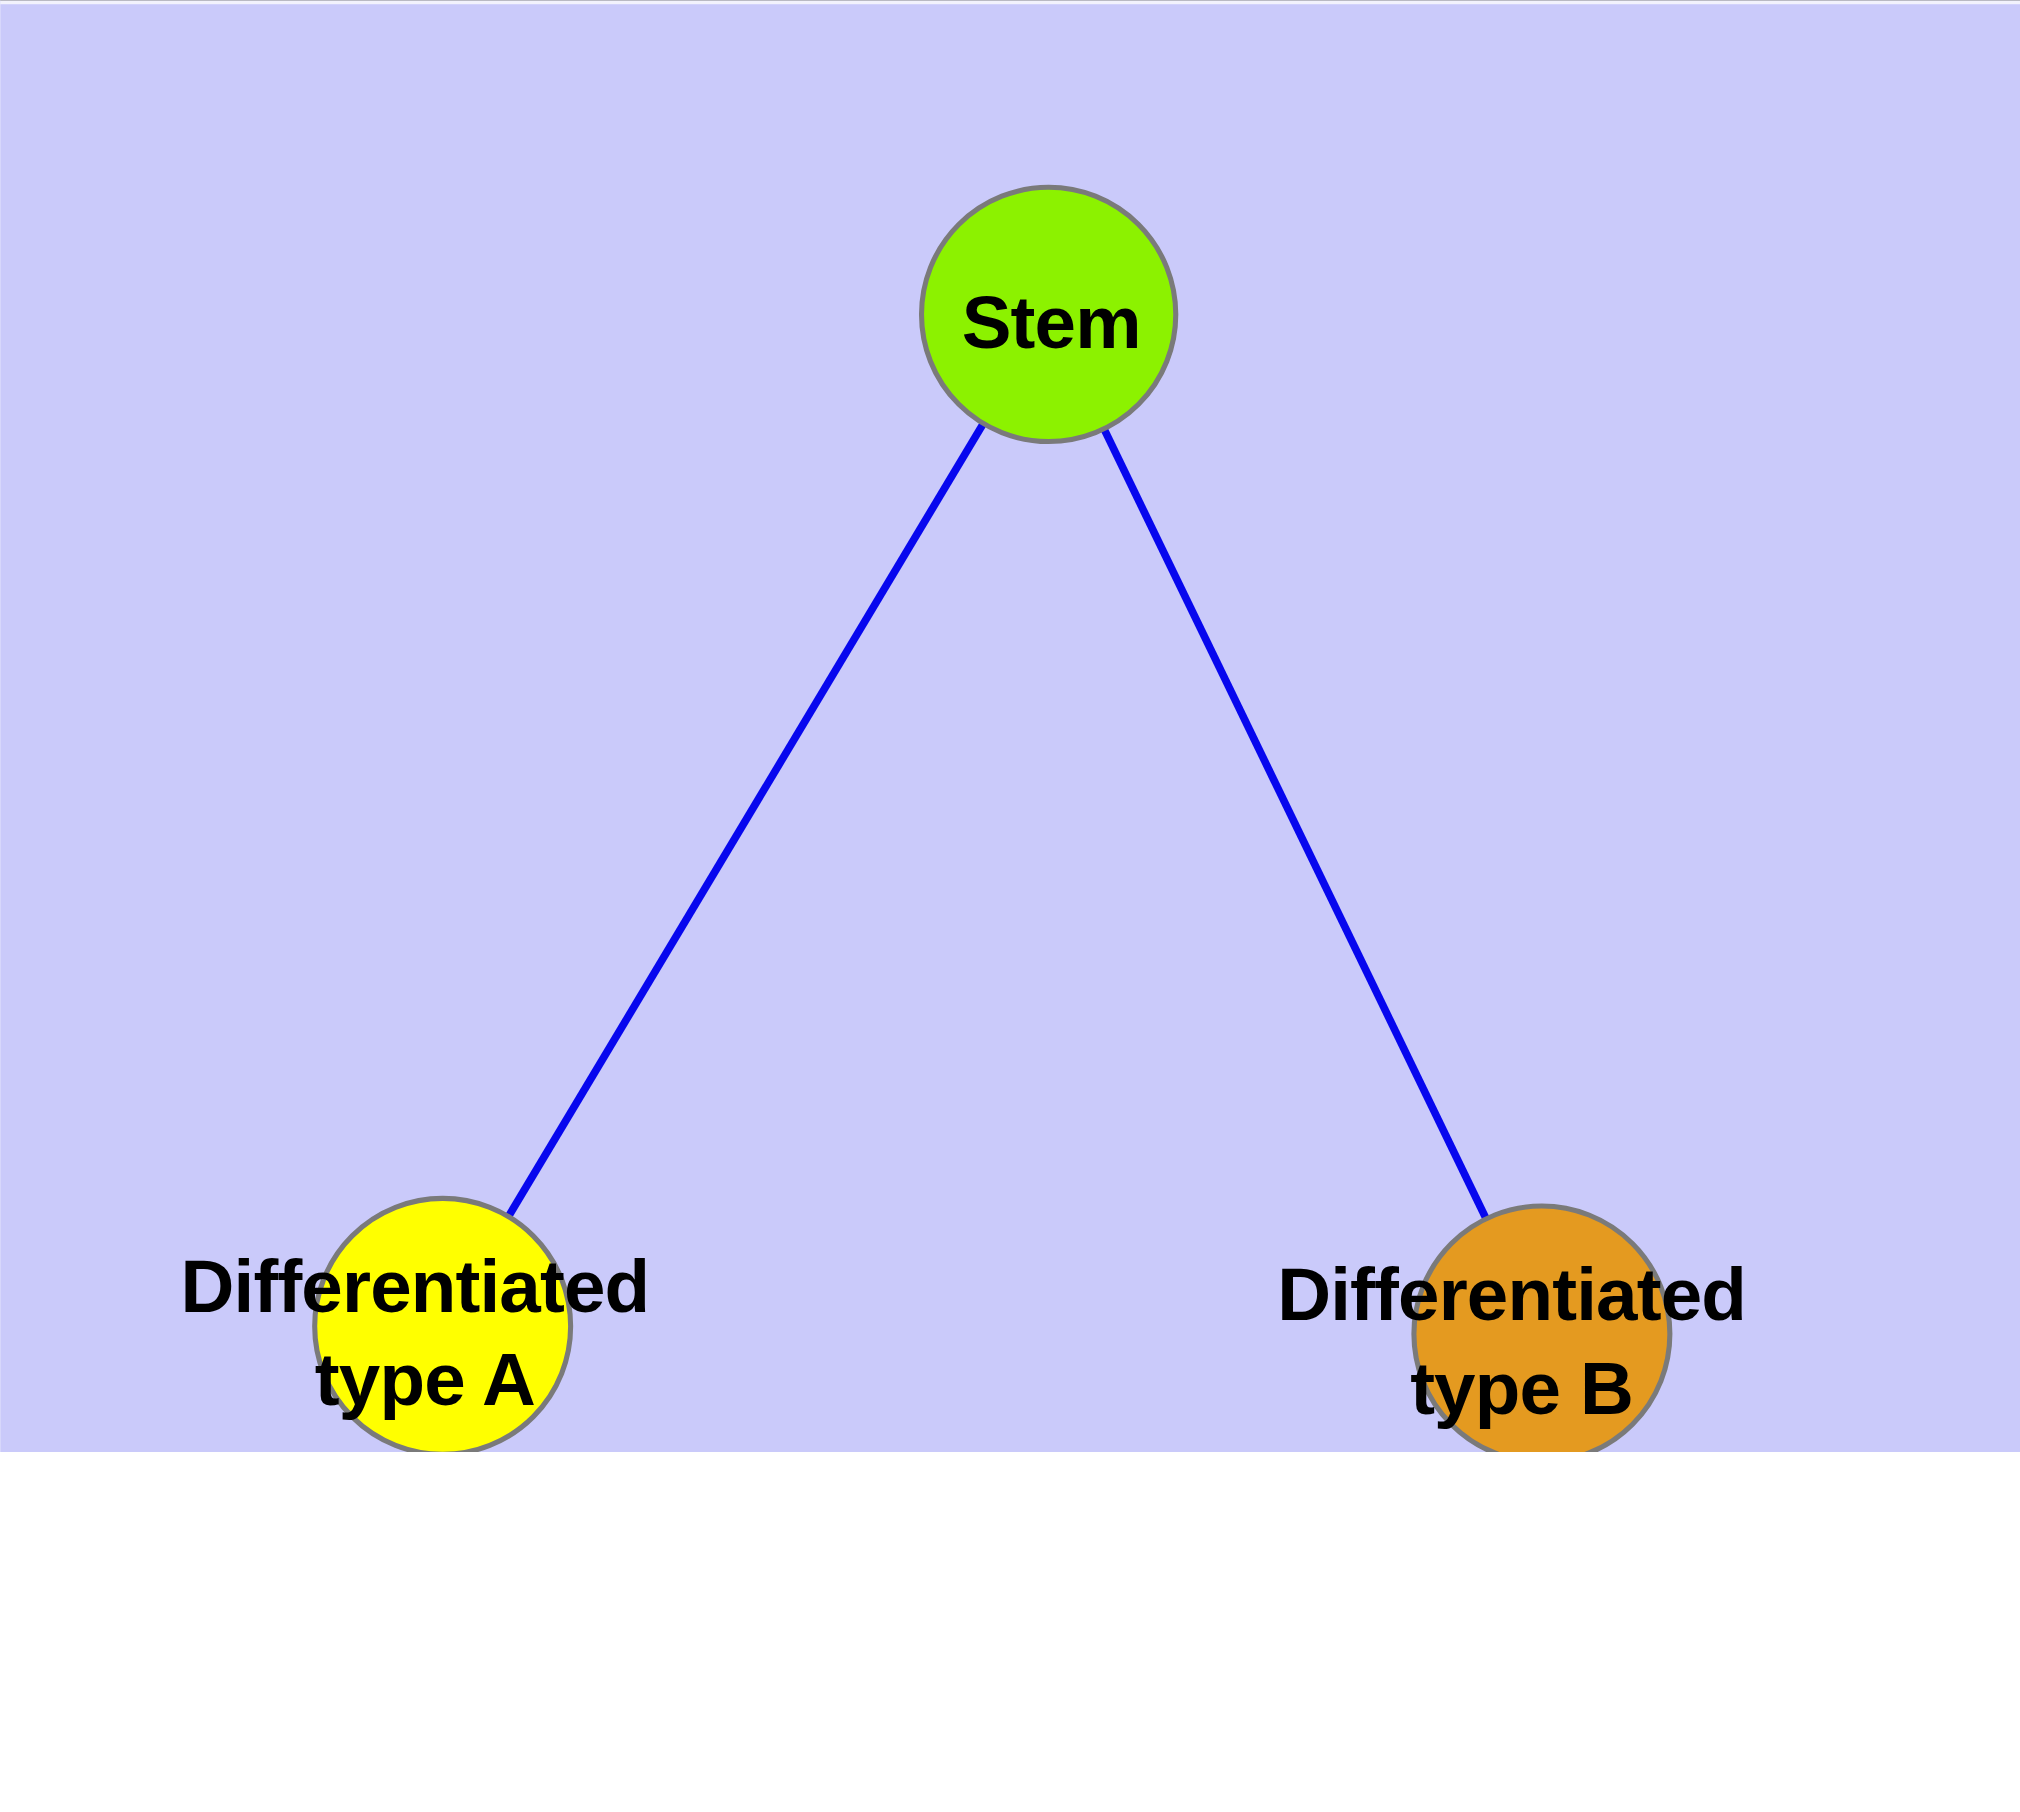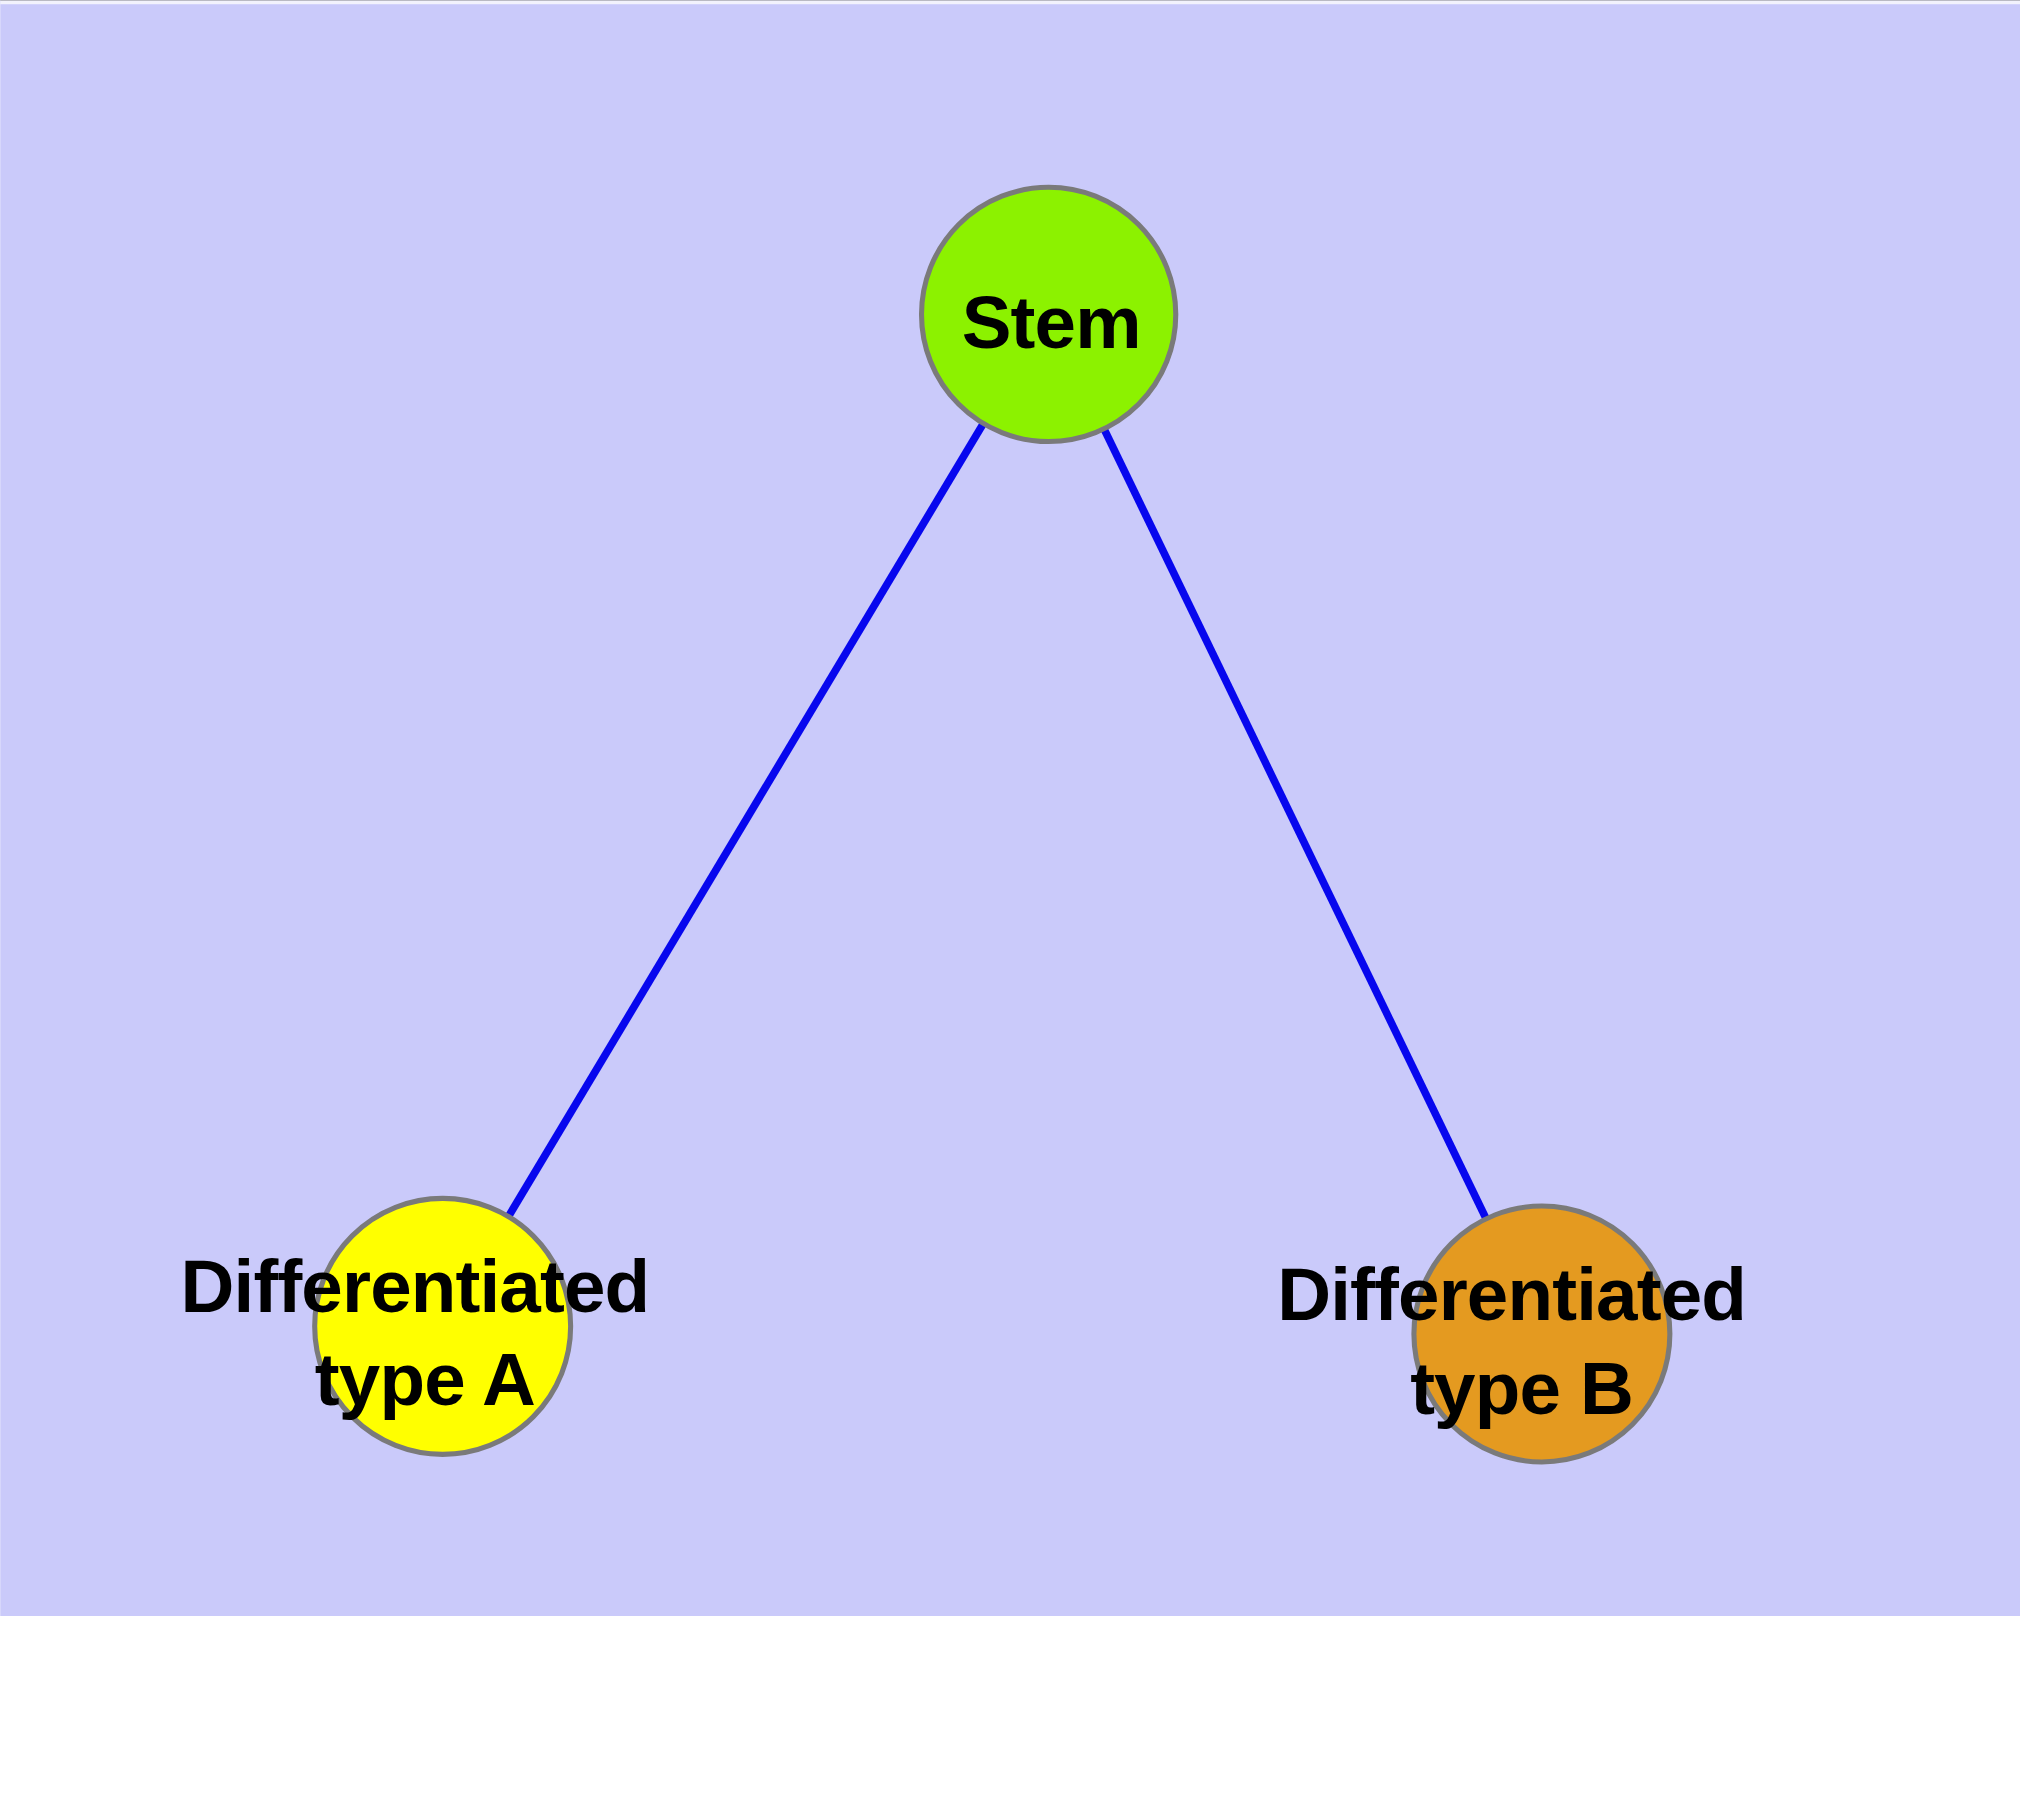--- a/index.html
+++ b/index.html
@@ -2,21 +2,21 @@
 <html style="font-size:13.6px"><head>
 <meta charset="utf-8">
 <style>
   html, body {
     margin: 0;
     padding: 0;
     background: #ffffff;
   }
   .canvas-wrap {
     width: 2021px;
-    height: 1616px;
+    height: 1452px;
   }
   svg {
     display: block;
   }
   .edge {
     stroke-width: 9;
     stroke-linecap: butt;
   }
   .node-circle {
     stroke-width: 6;

